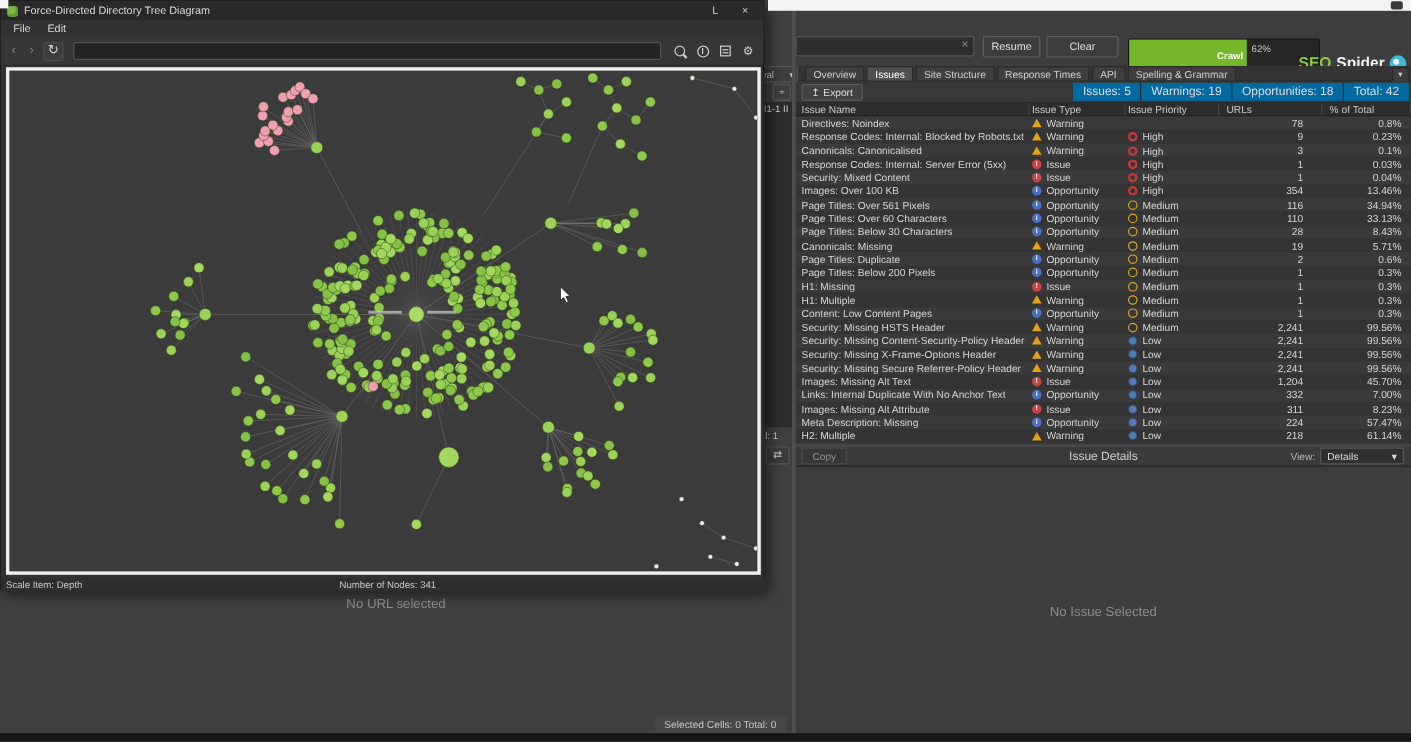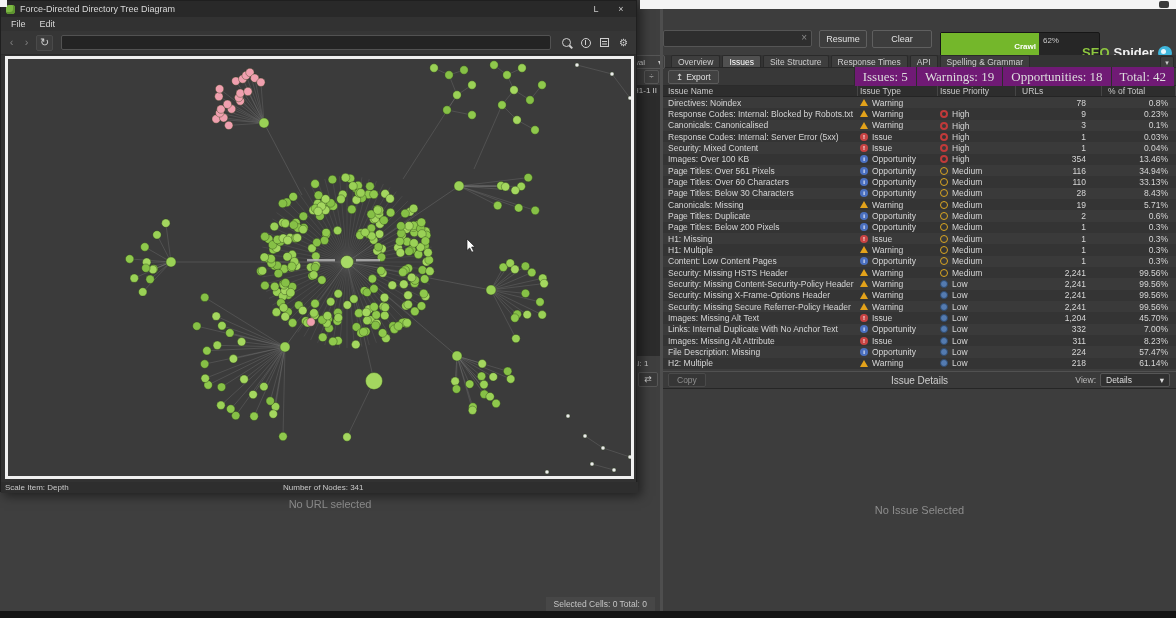--- a/index.html
+++ b/index.html
@@ -61,21 +61,21 @@
   .logo-seo{color:#8dc63f;}.logo-spider{color:#f0f0f0;}
   .logo-badge{width:14px;height:14px;border-radius:50%;background:#3fb6dc;position:relative;}
   .logo-badge::after{content:"";position:absolute;left:3px;top:3px;width:5px;height:5px;border-radius:50%;background:#eaf7fc;}
   .tabbar{position:absolute;left:0;top:46px;width:513px;height:13px;background:#343434;display:flex;gap:2px;padding-left:8px;box-sizing:border-box;border-bottom:1px solid #282828;}
   .tab{font-size:8.5px;color:#cfcfcf;background:#3e3e3e;border:1px solid #2a2a2a;border-bottom:none;padding:0 6px;line-height:12px;border-radius:2px 2px 0 0;white-space:nowrap;}
   .tab.active{background:#505050;color:#fff;}
   .tab-overflow{position:absolute;right:2px;top:47px;width:12px;height:11px;background:#3e3e3e;border:1px solid #2a2a2a;color:#ccc;font-size:7px;text-align:center;line-height:11px;border-radius:2px;}
   .expbar{position:absolute;left:0;top:59px;width:513px;height:18px;background:#383838;border-bottom:1px solid #2b2b2b;display:flex;align-items:center;box-sizing:border-box;}
   .btn-export{margin-left:5px;font-size:8.5px;color:#e0e0e0;background:#414141;border:1px solid #5a5a5a;border-radius:2px;padding:1px 7px;display:flex;gap:3px;align-items:center;}
   .summary{margin-left:auto;display:flex;margin-right:2px;}
-  .chip{font-size:13px;color:#dedede;background:#701a75;padding:2px 8px;border-left:1px solid #2c2c2c;white-space:nowrap;font-family:Liberation Serif, serif;}
+  .chip{font-size:10px;color:#dedede;background:#0369a1;padding:2px 8px;border-left:1px solid #2c2c2c;white-space:nowrap;}
   .thead{position:absolute;left:0;top:77px;width:513px;height:11px;background:#2d2d2d;display:flex;font-size:8.5px;color:#c9c9c9;align-items:center;border-bottom:1px solid #242424;box-sizing:border-box;}
   .thead>div{border-right:1px solid #454545;height:100%;line-height:10px;box-sizing:border-box;}
   .rows{position:absolute;left:0;top:88px;width:513px;height:272px;overflow:hidden;background:#323232;}
   .row{display:flex;height:11.33px;align-items:center;font-size:8.5px;color:#d6d6d6;cursor:default;}
   .row.even{background:#3a3a3a;}.row.odd{background:#343434;}
   .c-name{flex:1;padding-left:5px;overflow:hidden;white-space:nowrap;}
   .c-type{width:80px;display:flex;align-items:center;box-sizing:border-box;}
   .c-pri{width:78px;display:flex;align-items:center;box-sizing:border-box;margin-top:23px;}
   .c-urls{width:86px;text-align:right;padding-right:16px;box-sizing:border-box;}
   .c-pct{width:74px;text-align:right;padding-right:8px;box-sizing:border-box;}
@@ -907,21 +907,21 @@
           <div class="c-pct">7.00%</div>
         </div>
         <div class="row odd">
           <div class="c-name">Images: Missing Alt Attribute</div>
           <div class="c-type"><span class="ic ic-issue">!</span>Issue</div>
           <div class="c-pri"><span class="ic ic-low"></span>Low</div>
           <div class="c-urls">311</div>
           <div class="c-pct">8.23%</div>
         </div>
         <div class="row even">
-          <div class="c-name">File Description: Missing</div>
+          <div class="c-name">Meta Description: Missing</div>
           <div class="c-type"><span class="ic ic-opportunity">i</span>Opportunity</div>
           <div class="c-pri"><span class="ic ic-low"></span>Low</div>
           <div class="c-urls">224</div>
           <div class="c-pct">57.47%</div>
         </div>
         <div class="row odd">
           <div class="c-name">H2: Multiple</div>
           <div class="c-type"><span class="ic ic-warning"></span>Warning</div>
           <div class="c-pri"><span class="ic ic-low"></span>Low</div>
           <div class="c-urls">218</div>

